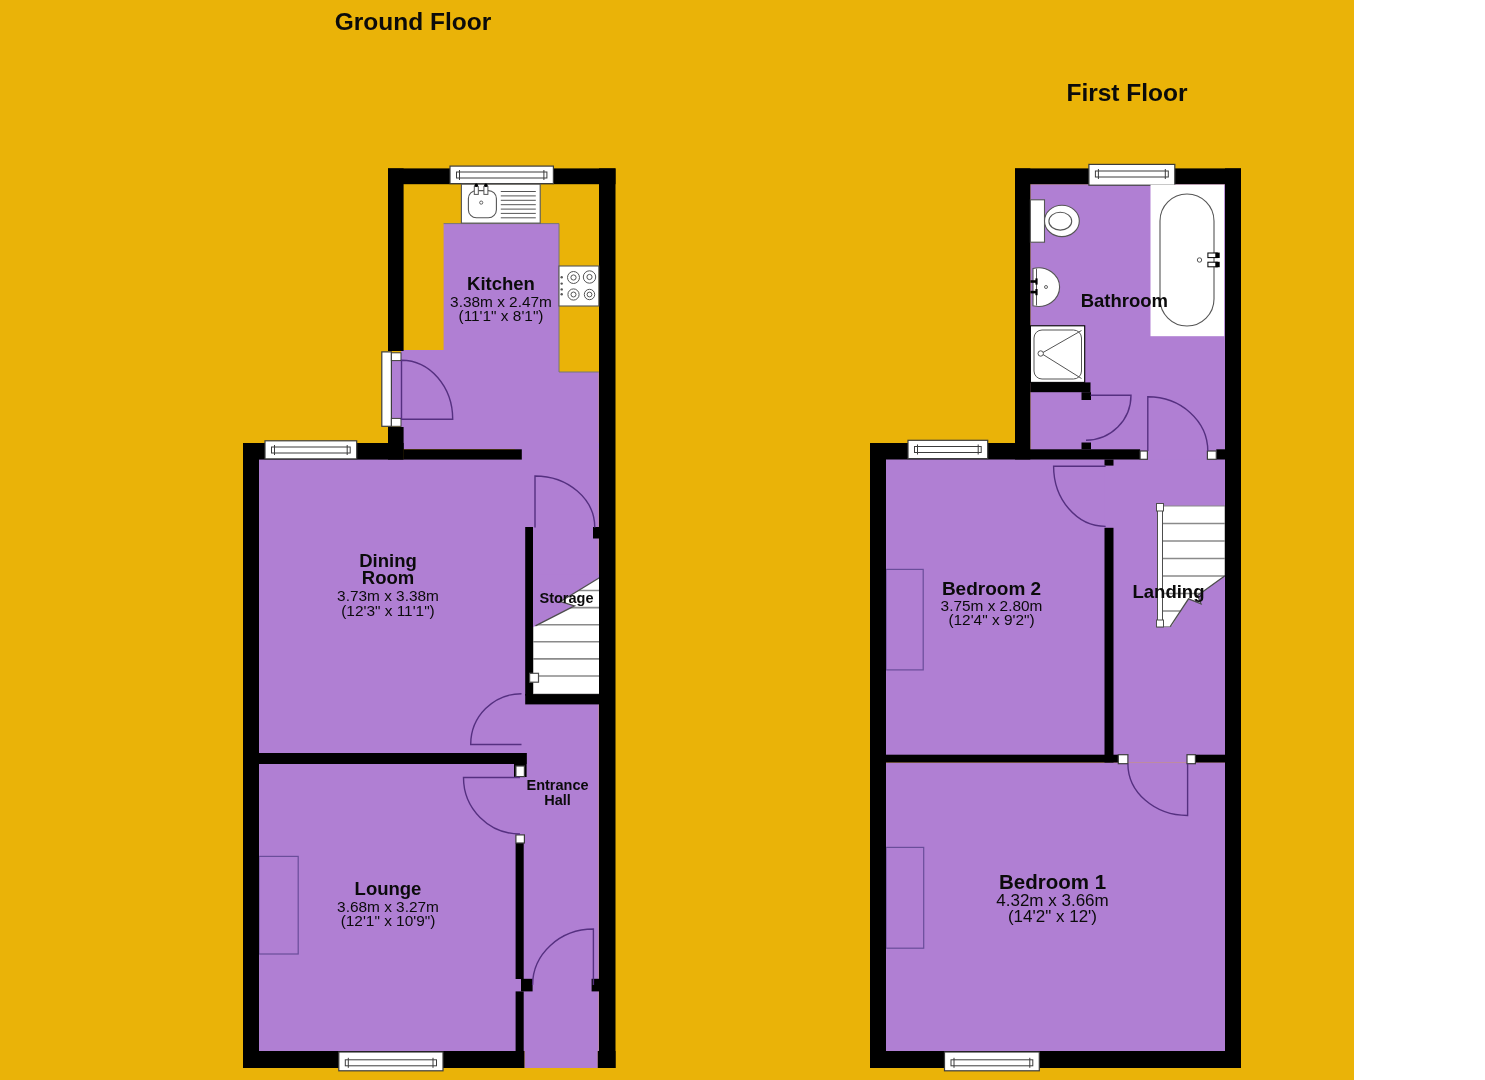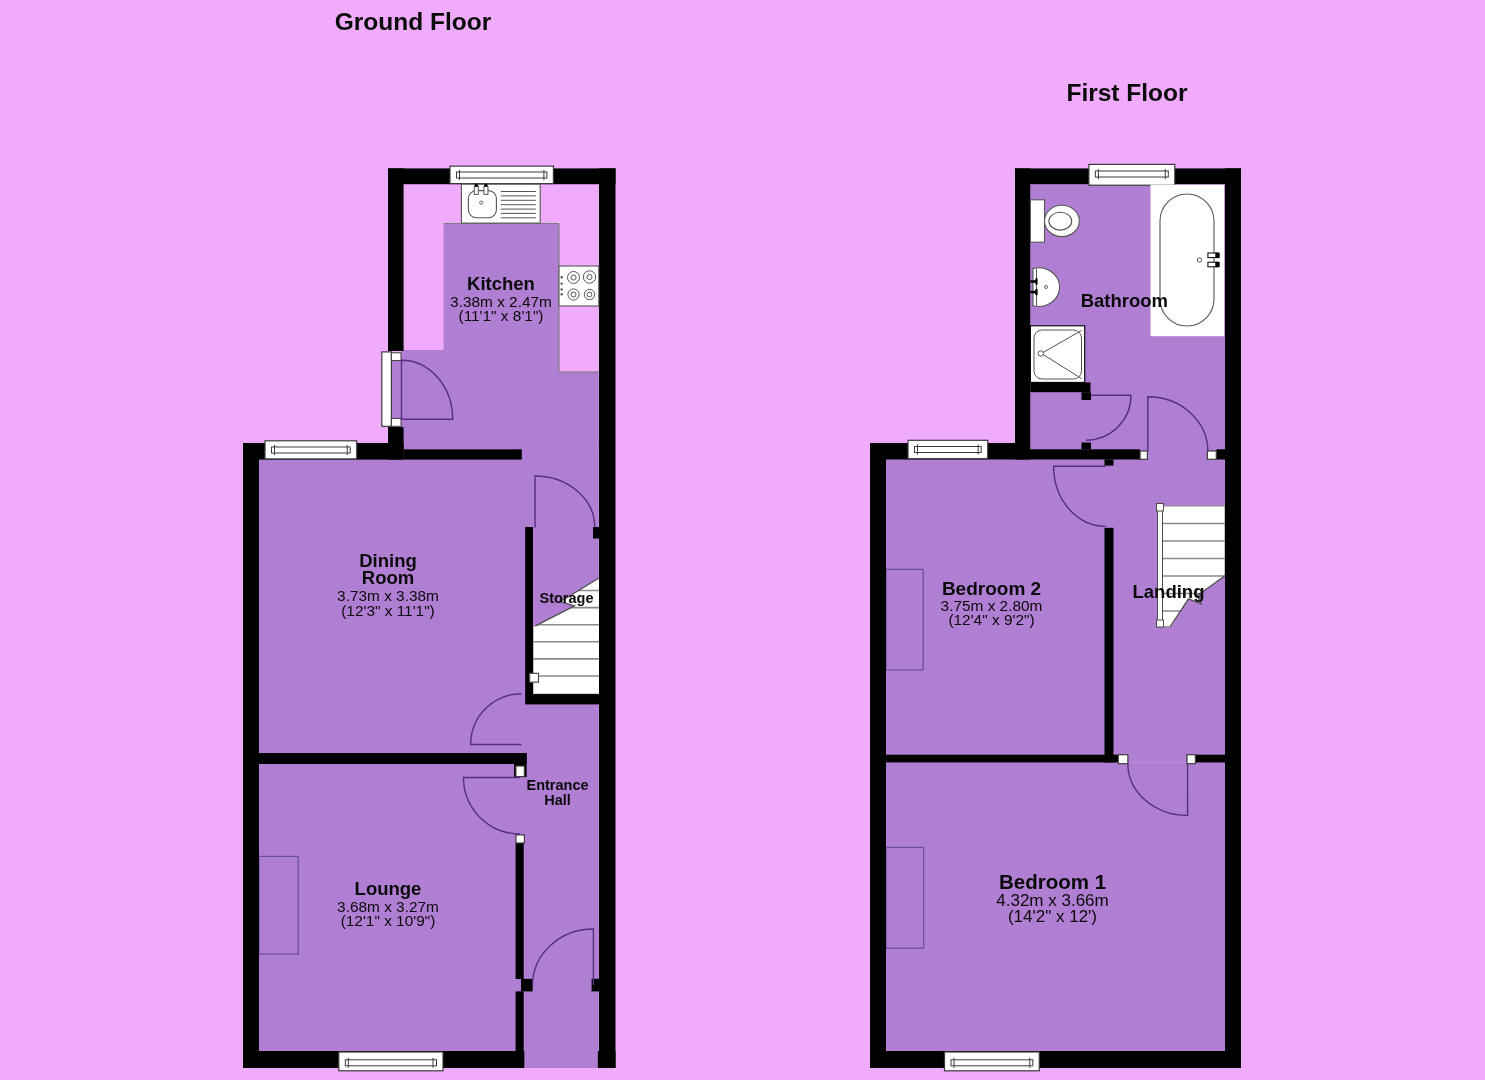--- a/index.html
+++ b/index.html
@@ -1,16 +1,16 @@
 <!DOCTYPE html>
 <html><head>
 <meta charset="utf-8">
 <style>
   html,body{margin:0;padding:0;background:#ffffff;}
-  .wrap{position:relative;width:1485px;height:1080px;background:#f0abfc;overflow:hidden;}
+  .wrap{position:relative;width:1311px;height:1080px;background:#eab308;overflow:hidden;padding-left:43px;}
   svg{position:absolute;left:0;top:0;}
   text{font-family:"Liberation Sans", sans-serif;fill:#0b0b0b;}
   .rn{font-weight:bold;font-size:18.5px;}
   .rn2{font-weight:bold;font-size:19px;}
   .rn1{font-weight:bold;font-size:20.5px;}
   .dm1{font-size:17px;}
   .dm{font-size:15.4px;}
   .sm{font-weight:bold;font-size:14.5px;}
   .ttl{font-weight:bold;font-size:24.5px;}
 </style>

